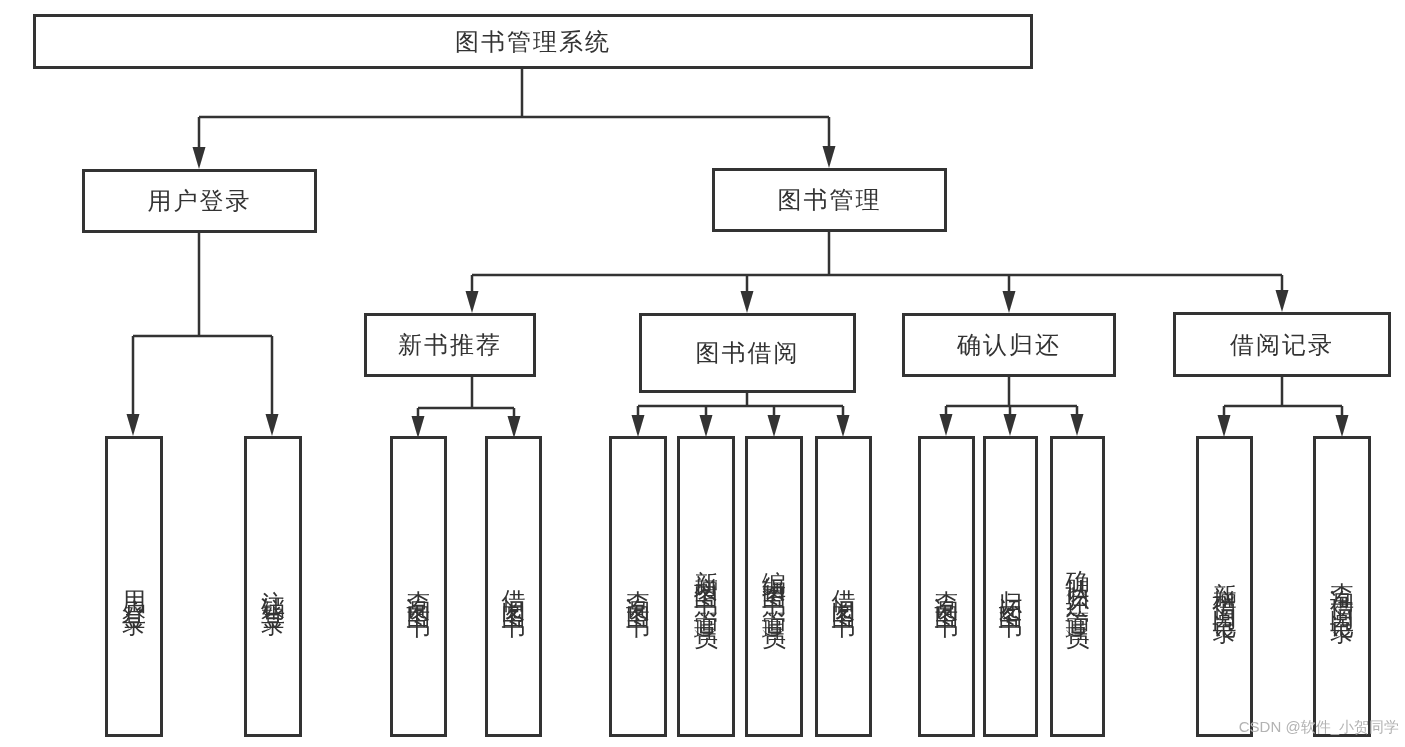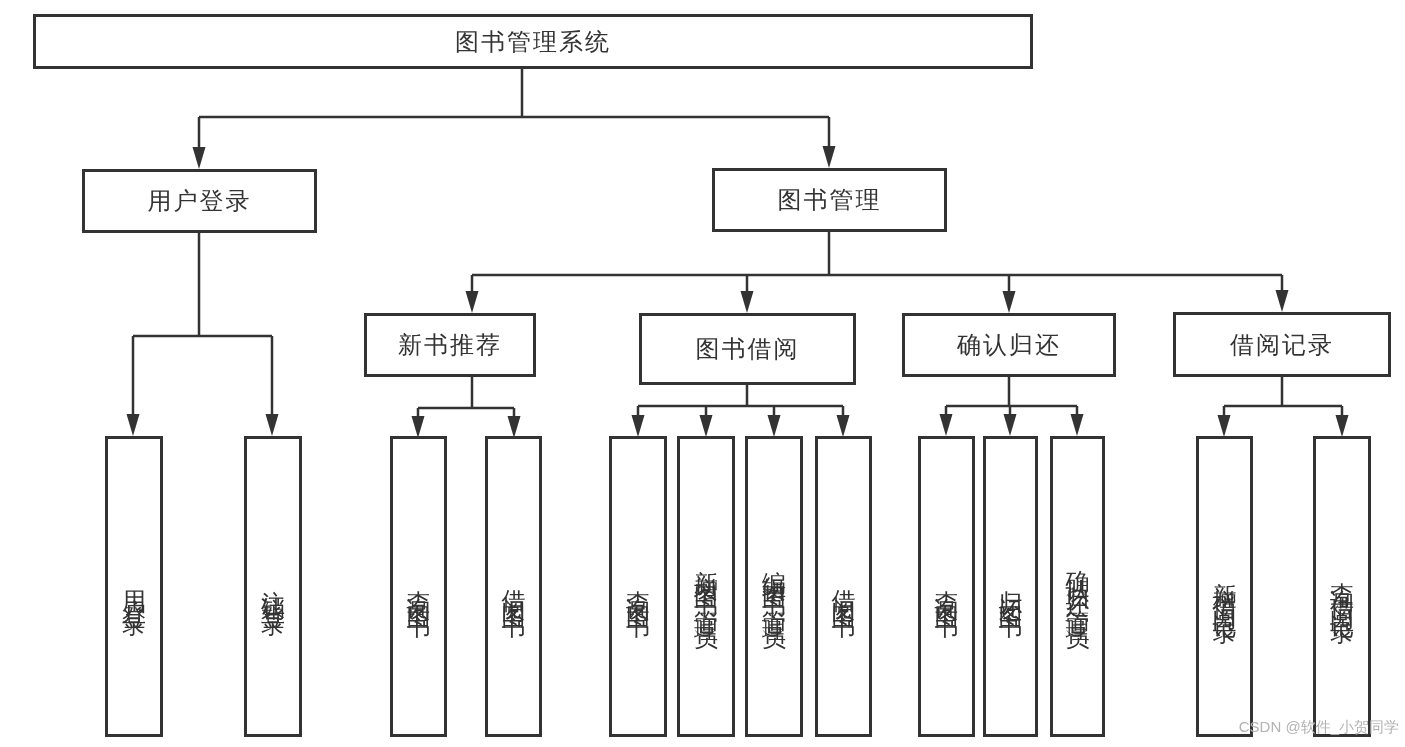--- a/index.html
+++ b/index.html
@@ -107,21 +107,21 @@
   <div class="box" style="left:82px; top:169px; width:235px; height:64px;">
     <span class="hlabel">用户登录</span>
   </div>
   <div class="box" style="left:712px; top:168px; width:235px; height:64px;">
     <span class="hlabel">图书管理</span>
   </div>
 
   <div class="box" style="left:364px; top:313px; width:172px; height:64px;">
     <span class="hlabel">新书推荐</span>
   </div>
-  <div class="box" style="left:639px; top:313px; width:217px; height:72px;">
+  <div class="box" style="left:639px; top:313px; width:217px; height:80px;">
     <span class="hlabel">图书借阅</span>
   </div>
   <div class="box" style="left:902px; top:313px; width:214px; height:64px;">
     <span class="hlabel">确认归还</span>
   </div>
   <div class="box" style="left:1173px; top:312px; width:218px; height:65px;">
     <span class="hlabel">借阅记录</span>
   </div>
 
   <div class="box" style="left:105px; top:436px; width:58px; height:301px;">

